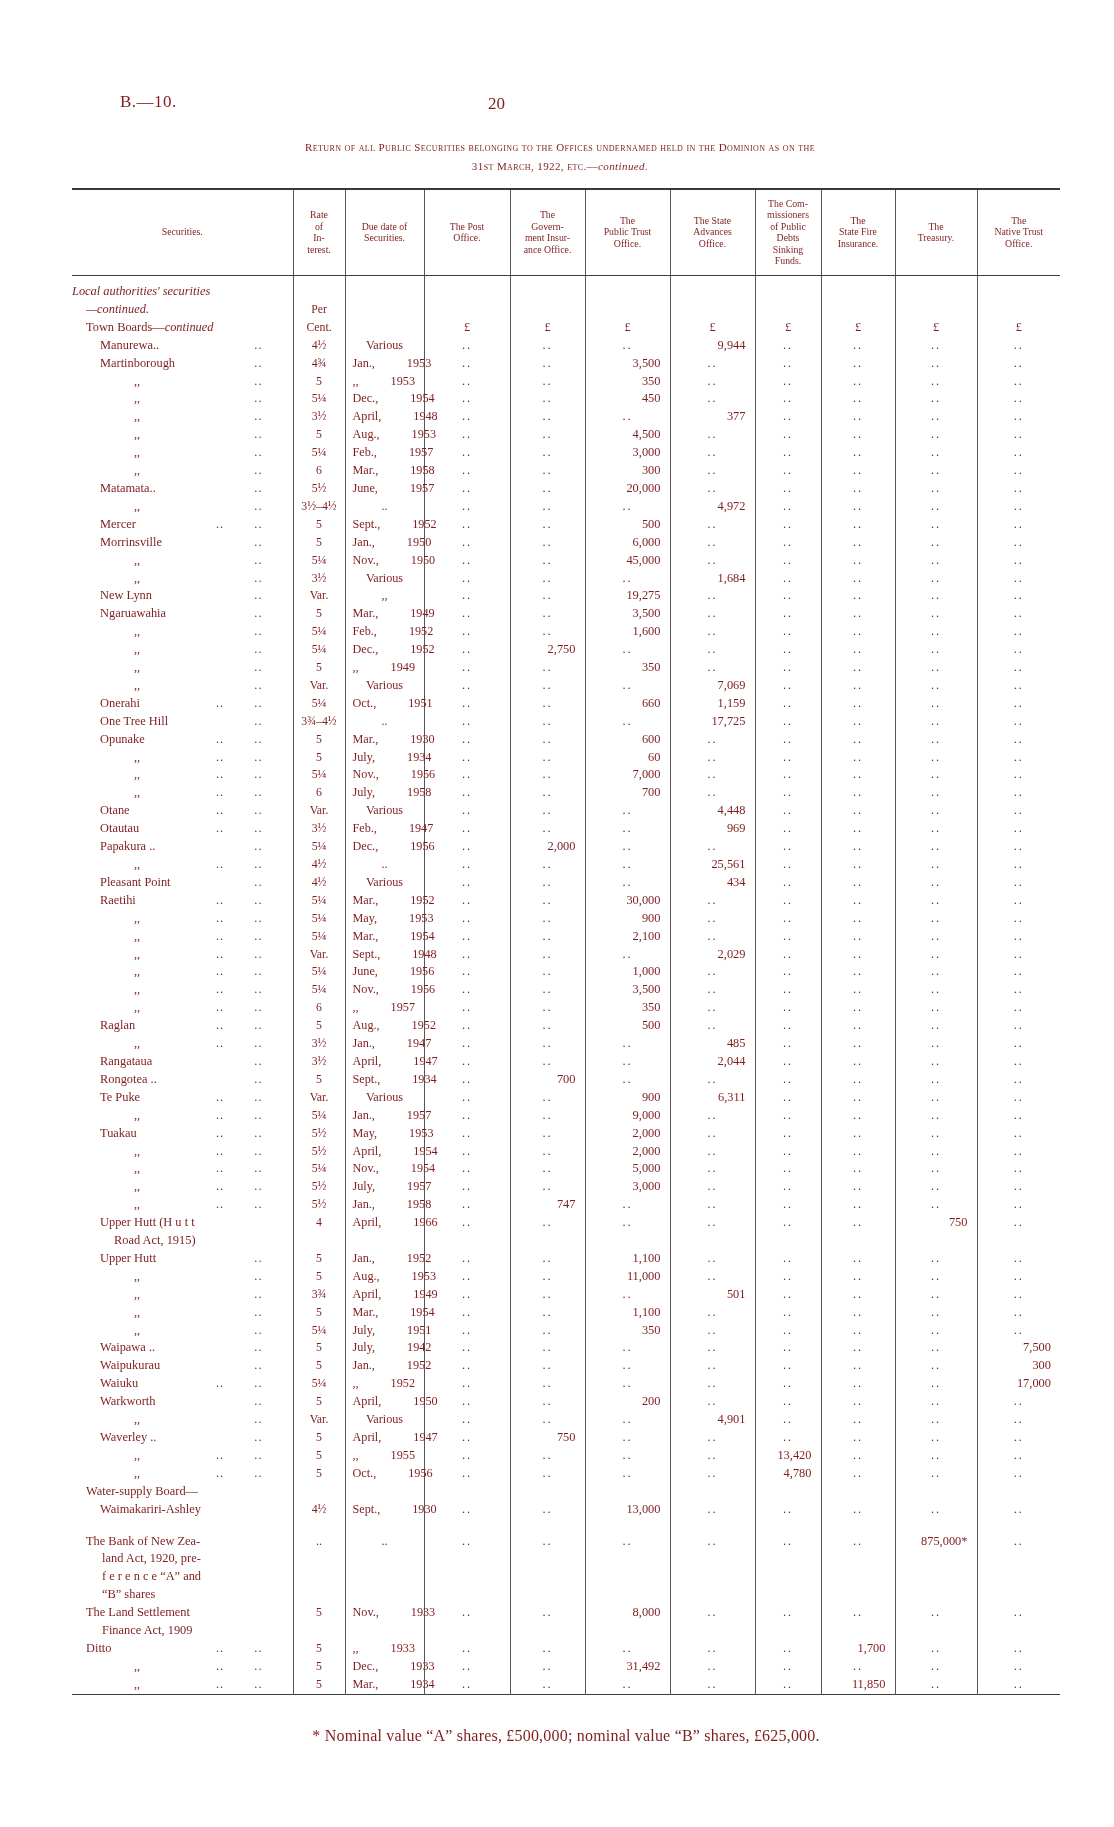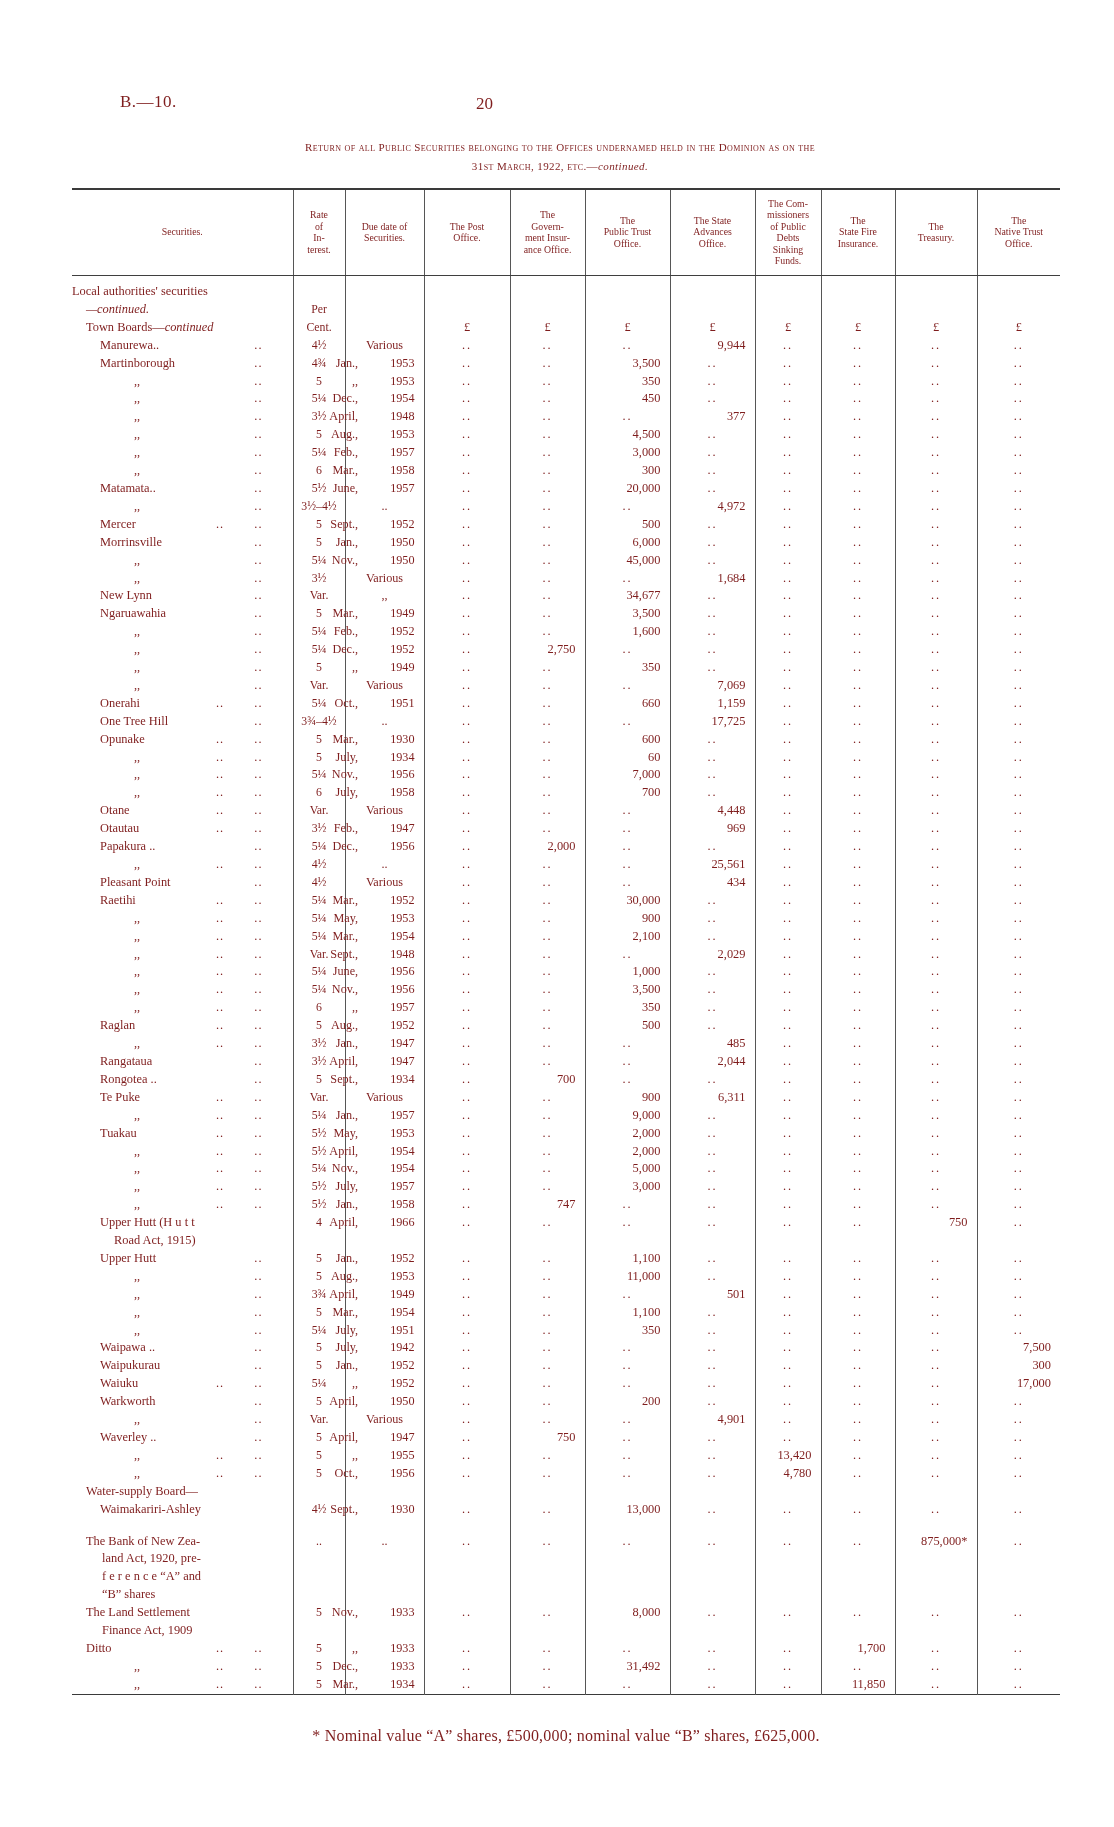--- a/index.html
+++ b/index.html
@@ -2,49 +2,49 @@
 <html><head>
 <meta charset="utf-8">
 <style>
   html,body{margin:0;padding:0;background:#e8e8e8;}
   .page{
     position:relative;width:1114px;height:1827px;background:#ffffff;
     font-family:"Liberation Serif","DejaVu Serif",serif;color:#7f1d1d;
     overflow:hidden;margin:0 auto;
   }
   .doc-ref{position:absolute;left:120px;top:92px;font-size:17px;letter-spacing:.5px;}
-  .page-num{position:absolute;left:476px;top:94px;font-size:17px;}
+  .page-num{position:absolute;left:488px;top:94px;font-size:17px;}
   .doc-title{
     position:absolute;left:60px;top:138px;width:1000px;text-align:center;
     font-variant:small-caps;font-size:11px;line-height:19px;letter-spacing:.4px;
   }
   .doc-title i{font-variant:normal;}
   table.doc-table{
     position:absolute;left:72px;top:188px;width:988px;
     border-collapse:collapse;table-layout:fixed;
     border-top:2px solid #3a3a3a;border-bottom:1.5px solid #3a3a3a;
   }
   .doc-table th{
     font-weight:normal;font-size:9.8px;line-height:11.5px;text-align:center;
     vertical-align:middle;white-space:pre-line;padding:4px 1px 5px 1px;height:76px;
     border-bottom:1px solid #3f3f3f;
   }
   .doc-table td{vertical-align:top;font-size:12.4px;line-height:17.9px;padding:0;}
   .doc-table td:nth-child(n+2),.doc-table th:nth-child(n+2){border-left:1px solid #565656;}
   tbody tr:first-child td{padding-top:7px;}
   td.sec{position:relative;}
   .sec-inner{white-space:normal;}
-  .ind0{padding-left:16px;text-indent:-16px;}
+  .ind0{padding-left:16px;text-indent:-16px;font-style:italic;}
   .ind1{padding-left:30px;text-indent:-16px;}
   .ind2{padding-left:42px;text-indent:-14px;}
   .ind3{padding-left:74px;text-indent:-12px;}
   .leader{position:absolute;right:30px;top:0;letter-spacing:1px;word-spacing:26px;white-space:pre;}
   td.rate{text-align:center;font-size:11.8px;}
   td.due{font-size:12.2px;}
-  .due-flex{display:flex;justify-content:flex-end;padding:0 9px 0 7px;gap:32px;}
+  .due-flex{display:flex;justify-content:space-between;padding:0 9px 0 7px;gap:32px;}
   .due-center{text-align:center;}
   td.num{text-align:right;padding-right:9px;}
   td.dotcell,td.cur{text-align:center;letter-spacing:2px;}
   td.cur{letter-spacing:0;}
   .footnote{
     position:absolute;left:72px;top:1727px;width:988px;text-align:center;
     font-size:16px;letter-spacing:.2px;
   }
 </style>
 </head>
@@ -444,21 +444,21 @@
           <td class="sec">
             <span class="leader">..</span>
             <div class="sec-inner ind2"><span>New Lynn</span></div>
           </td>
           <td class="rate">Var.</td>
           <td class="due">
             <div class="due-center">,,</div>
           </td>
           <td class="dotcell">..</td>
           <td class="dotcell">..</td>
-          <td class="num">34,677</td>
+          <td class="num">19,275</td>
           <td class="dotcell">..</td>
           <td class="dotcell">..</td>
           <td class="dotcell">..</td>
           <td class="dotcell">..</td>
           <td class="dotcell">..</td>
         </tr>
         <tr>
           <td class="sec">
             <span class="leader">..</span>
             <div class="sec-inner ind2"><span>Ngaruawahia</span></div>

